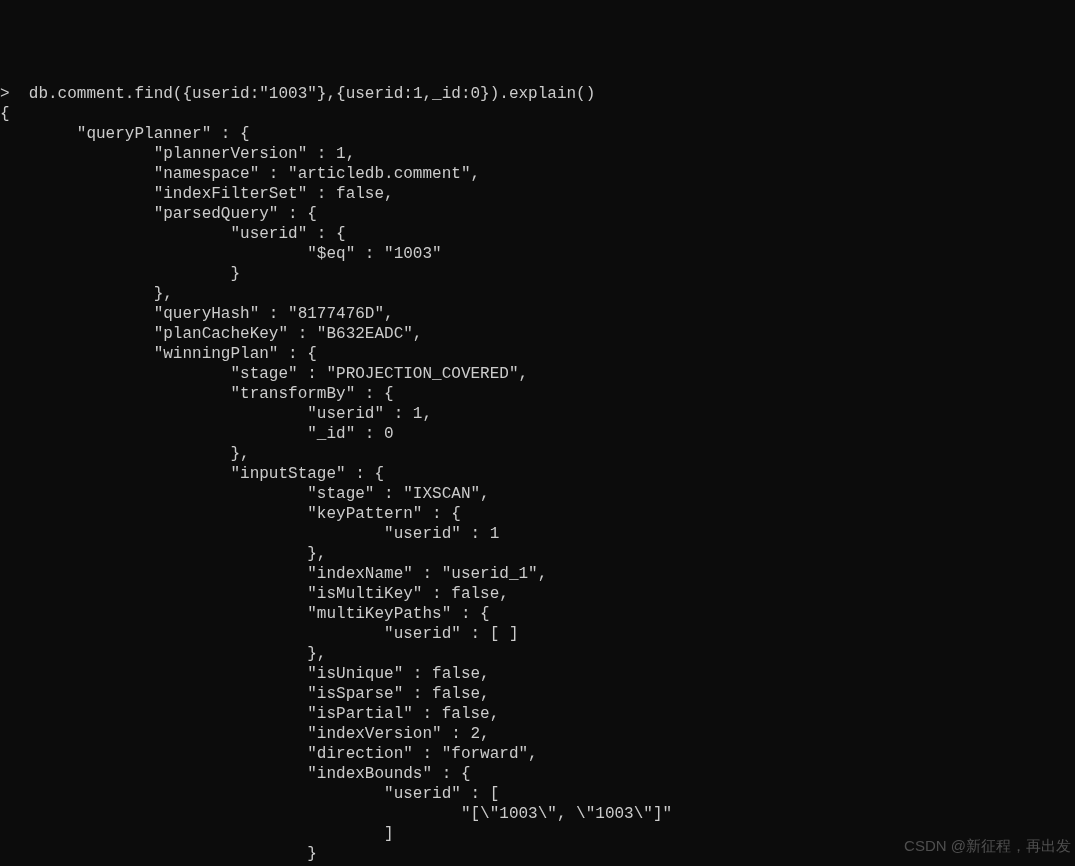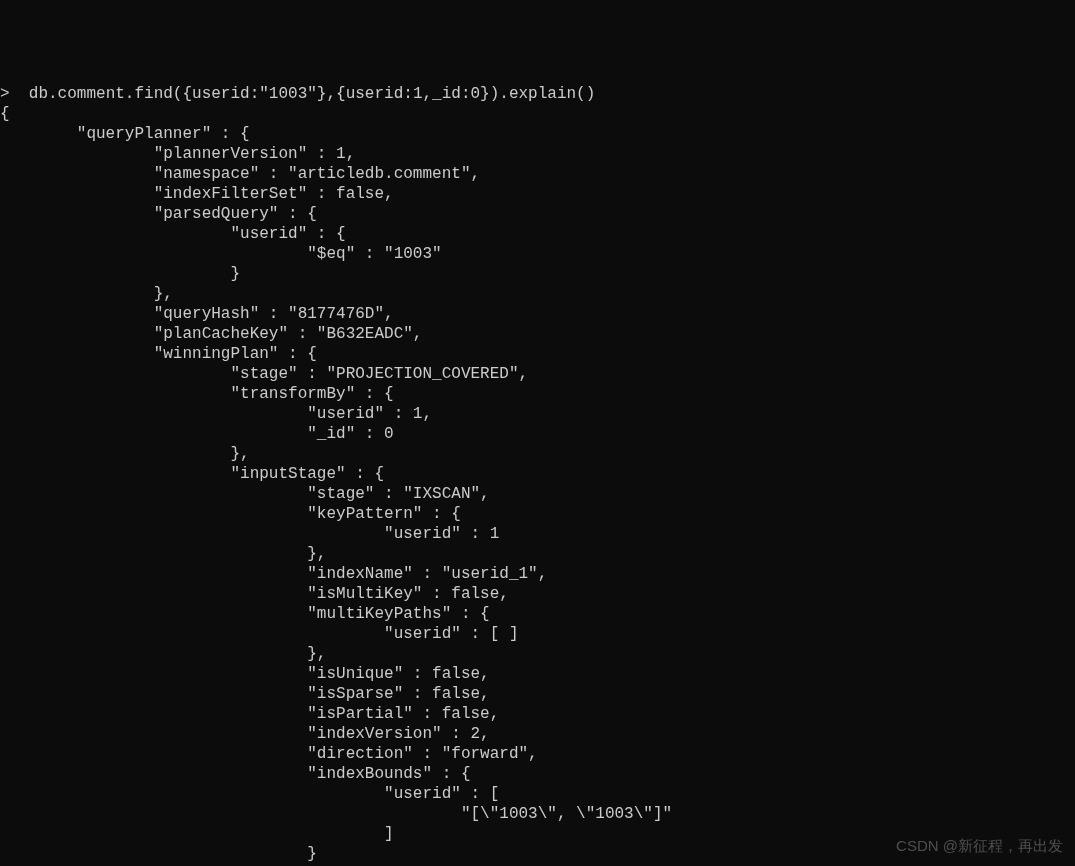--- a/index.html
+++ b/index.html
@@ -18,21 +18,21 @@
       overflow: hidden;
       width: 1075px;
       height: 866px;
     }
     .prompt {
       color: #cccccc;
     }
     .watermark {
       position: absolute;
       bottom: 10px;
-      right: 12px;
+      right: 4px;
       color: #6b6b6b;
       font-size: 15px;
       font-family: sans-serif;
       opacity: 0.7;
     }
   </style>
 </head>
 <body>
 
 

